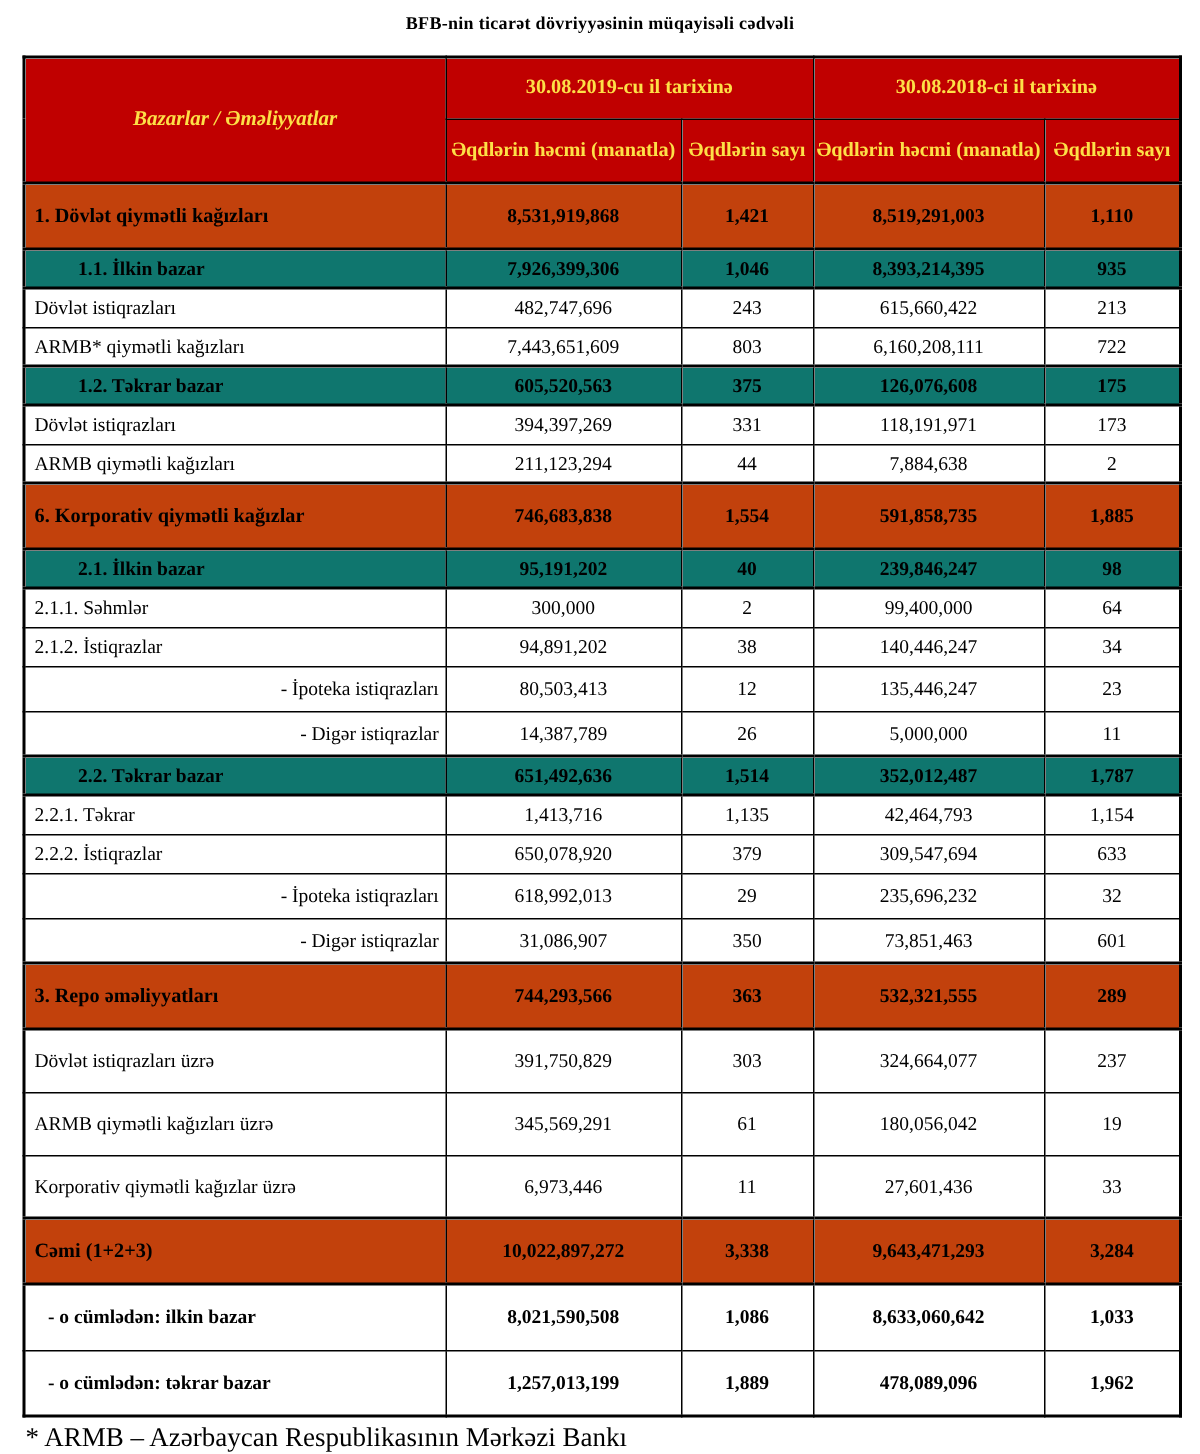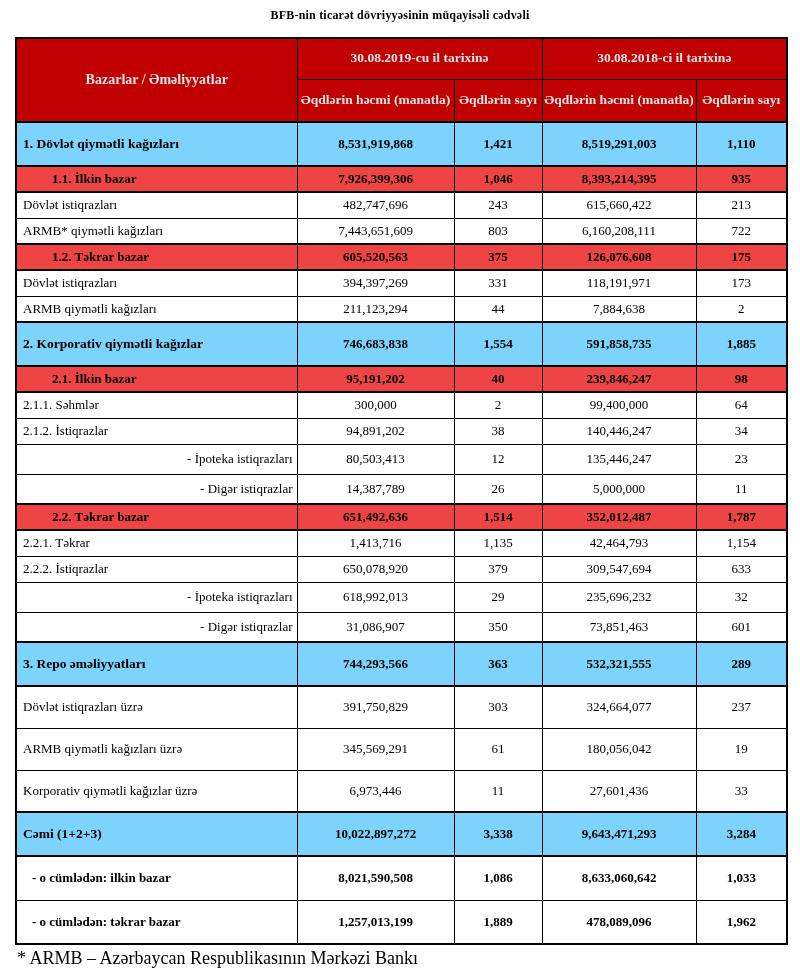--- a/index.html
+++ b/index.html
@@ -35,40 +35,40 @@
     border: 1px solid #000;
     vertical-align: middle;
     font-size: 13px;
     overflow: hidden;
   }
   table.main-table { border: 2px solid #000; }
 
   
   thead th {
     background: #c00000;
-    color: #e5e5e5;
+    color: #fde047;
     font-weight: bold;
     text-align: center;
     font-size: 13.5px;
     line-height: 1.25;
   }
   tr.head-row-1 { height: 41px; }
   tr.head-row-2 { height: 43px; }
-  th.corner { font-size: 14px; }
+  th.corner { font-size: 14px; font-style: italic; }
 
   
   td.label-cell { text-align: left; padding-left: 6px; padding-right: 4px; }
   td.num-cell   { text-align: center; padding: 0 2px; }
 
   tr.row-section    { height: 44px; }
-  tr.row-section td { background: #7dd3fc; font-weight: bold; border-top-width: 2px; border-bottom-width: 2px; }
+  tr.row-section td { background: #c2410c; font-weight: bold; border-top-width: 2px; border-bottom-width: 2px; }
   tr.row-section td.label-cell { font-size: 13.5px; }
 
   tr.row-subsection    { height: 26px; }
-  tr.row-subsection td { background: #ef4444; font-weight: bold; border-top-width: 2px; border-bottom-width: 2px; }
+  tr.row-subsection td { background: #0f766e; font-weight: bold; border-top-width: 2px; border-bottom-width: 2px; }
   tr.row-subsection td.label-cell { padding-left: 35px; }
 
   tr.row-normal { height: 26px; }
   tr.row-dash   { height: 30px; }
   tr.row-dash td.label-cell { padding-left: 10px; text-align: right; }
 
   tr.row-repo { height: 42px; padding-left: 22px; }
 
   tr.row-total-sub { height: 44px; }
   tr.row-total-sub td { font-weight: bold; margin-top: 16px; }
@@ -149,21 +149,21 @@
     <td class="num-cell">173</td>
   </tr>
       <tr class="row-normal">
     <td class="label-cell">ARMB qiymətli kağızları</td>
     <td class="num-cell">211,123,294</td>
     <td class="num-cell">44</td>
     <td class="num-cell">7,884,638</td>
     <td class="num-cell">2</td>
   </tr>
       <tr class="row-section">
-    <td class="label-cell">2. Korporativ qiymətli kağızlar</td>
+    <td class="label-cell">6. Korporativ qiymətli kağızlar</td>
     <td class="num-cell">746,683,838</td>
     <td class="num-cell">1,554</td>
     <td class="num-cell">591,858,735</td>
     <td class="num-cell">1,885</td>
   </tr>
       <tr class="row-subsection">
     <td class="label-cell">2.1. İlkin bazar</td>
     <td class="num-cell">95,191,202</td>
     <td class="num-cell">40</td>
     <td class="num-cell">239,846,247</td>

